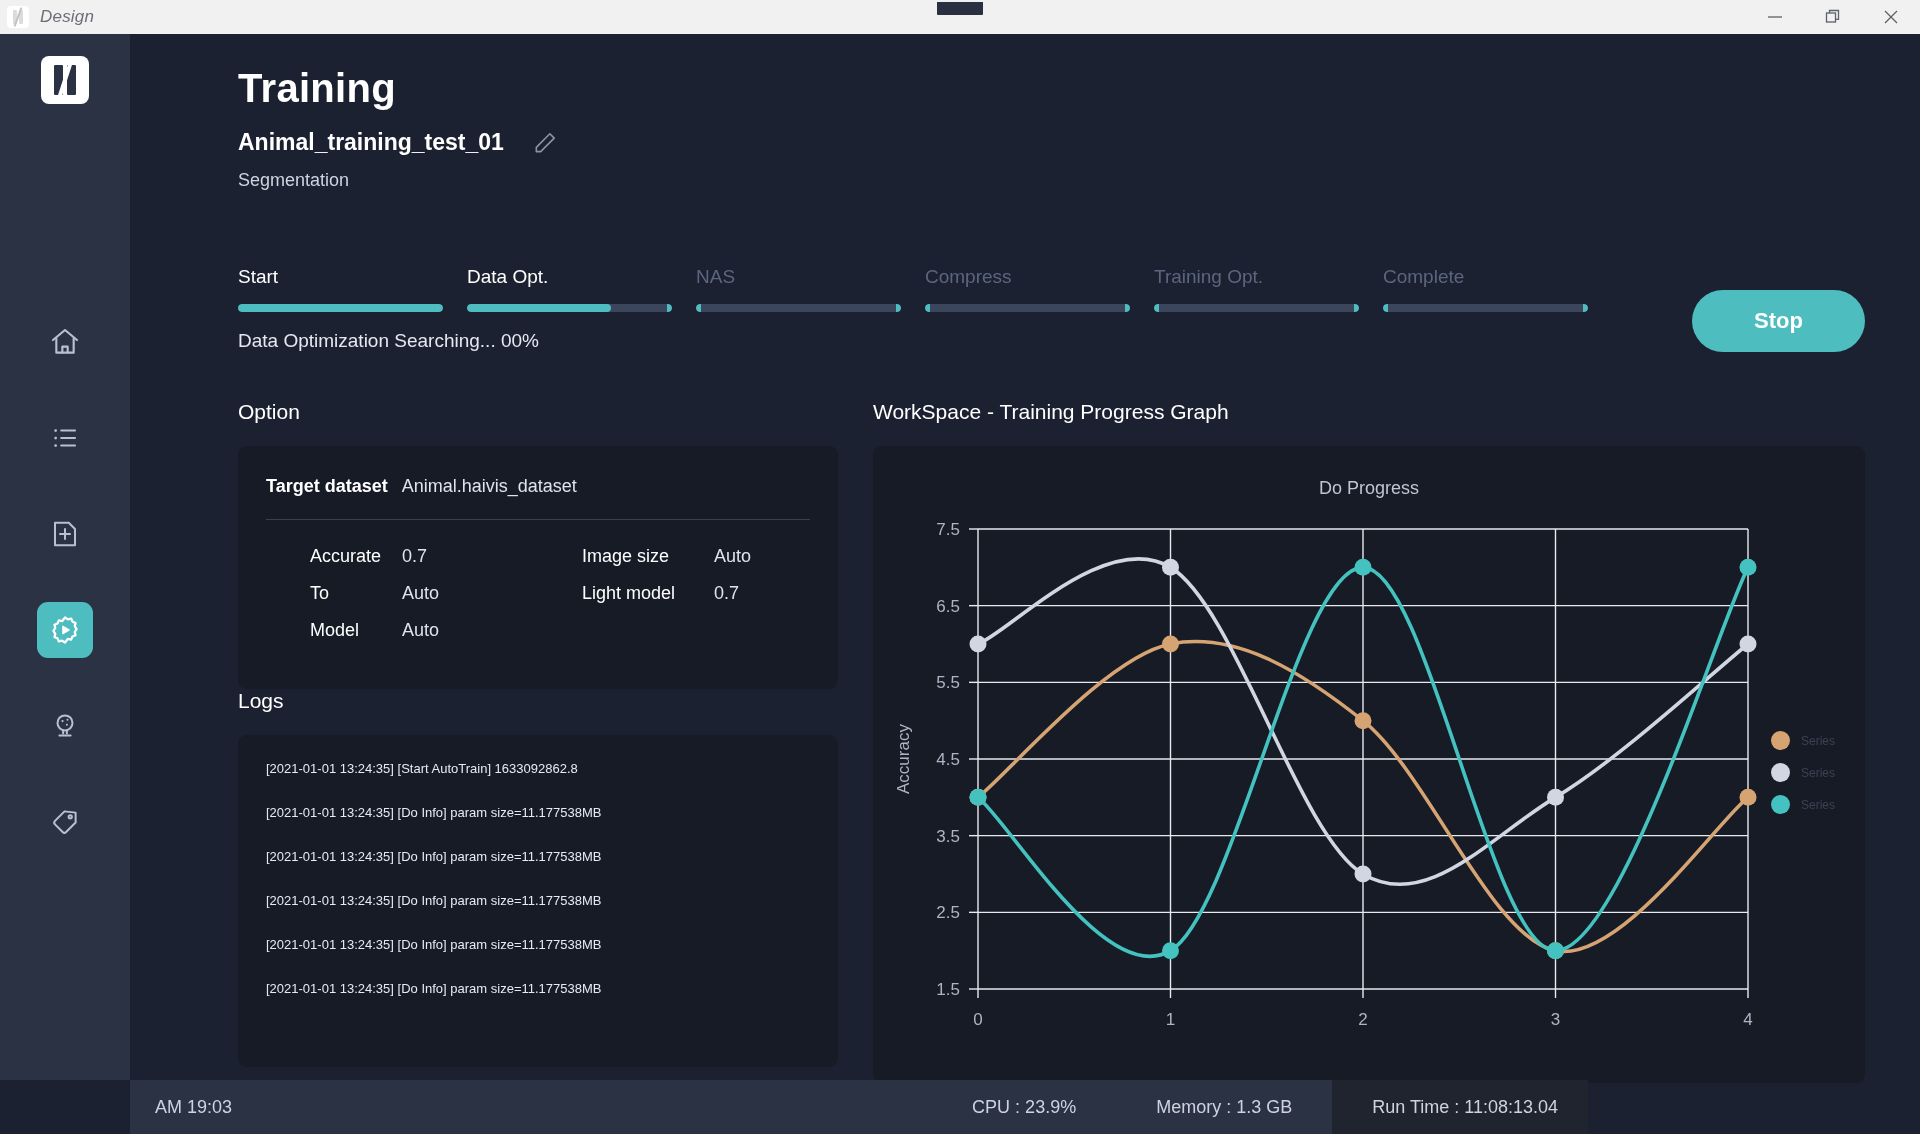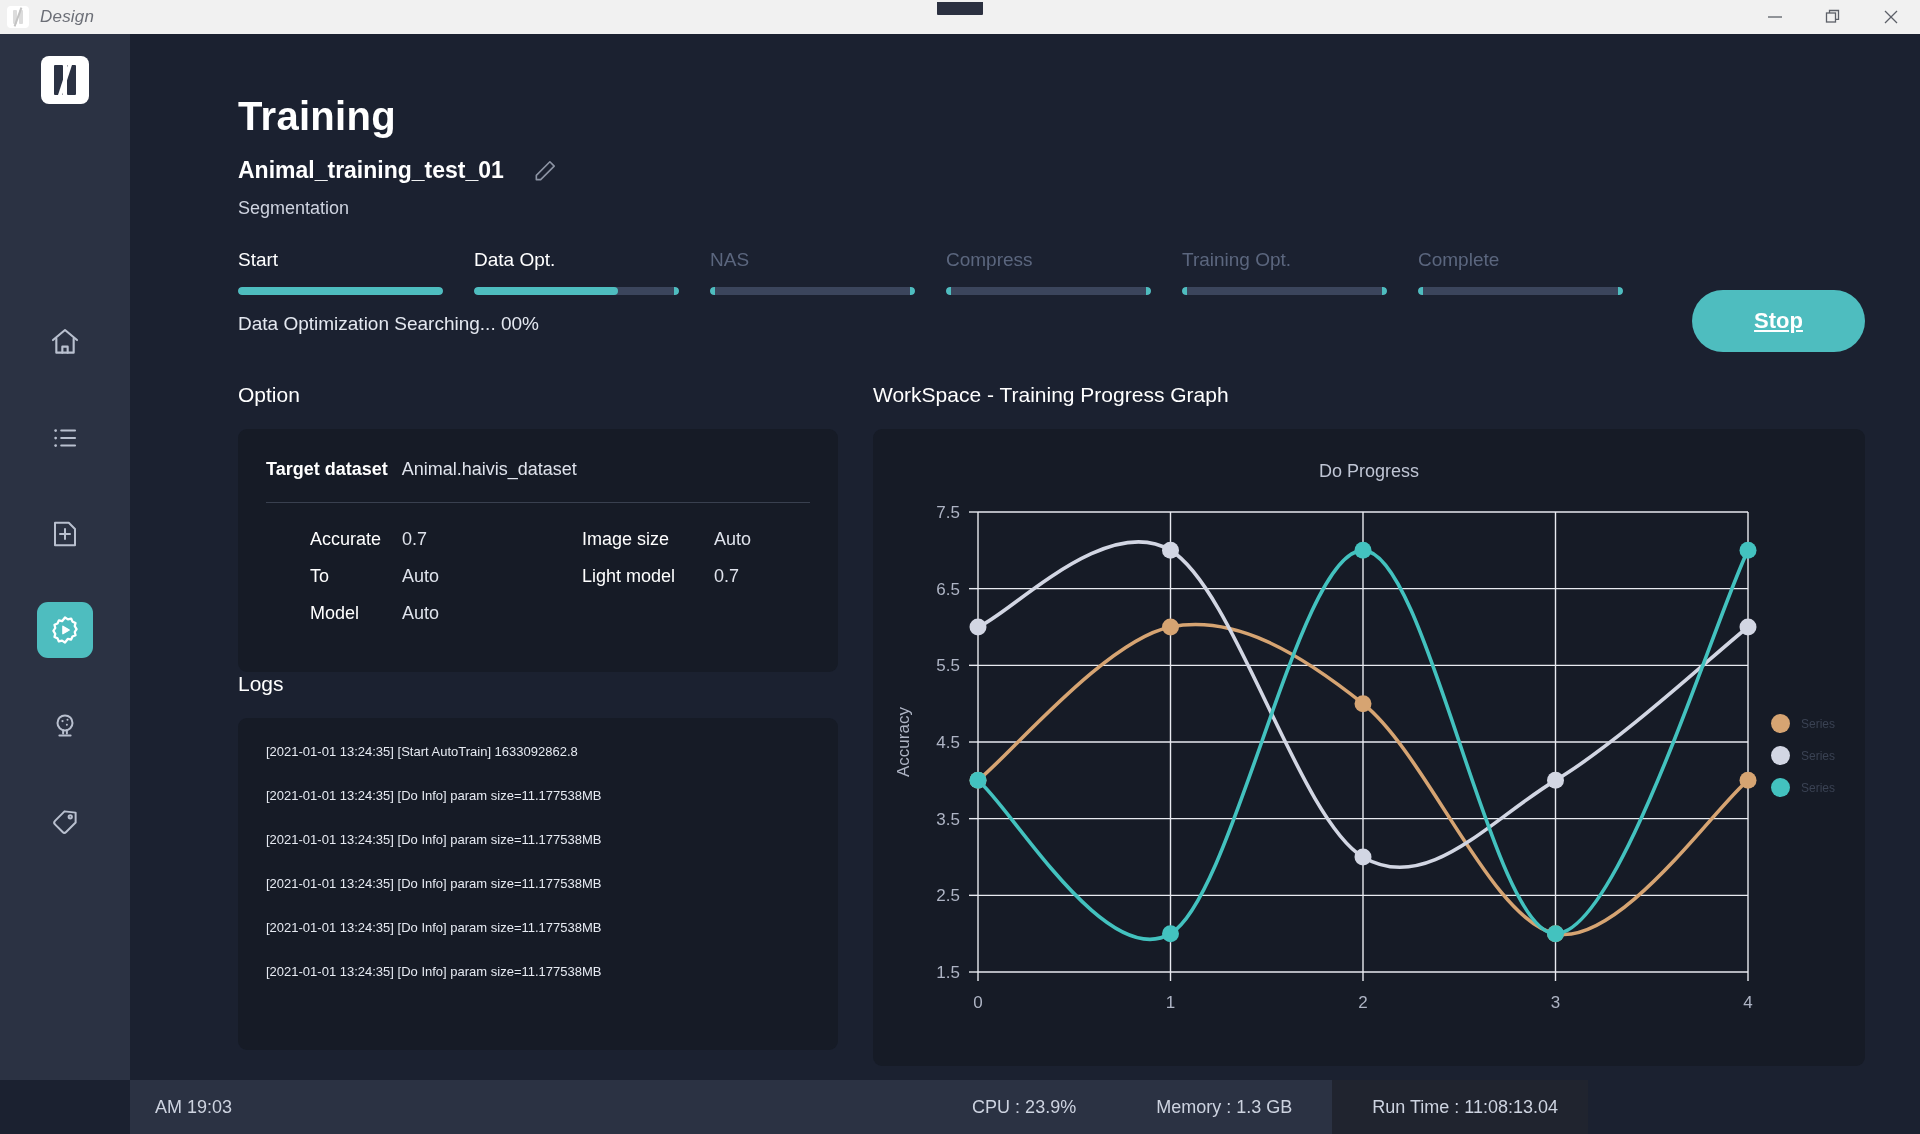--- a/index.html
+++ b/index.html
@@ -62,30 +62,30 @@
   .nav-item {
     width: 56px; height: 56px; border-radius: 11px;
     display: flex; align-items: center; justify-content: center;
     margin-bottom: 40px; color: #b9c0cf;
   }
   .nav-item.active { background: #4ebdbf; color: #ffffff; }
   .nav-item svg { display: block; }
 
   
   .main { flex: 1; background: #1b2130; position: relative; padding: 0 0 0 0; }
-  .content { padding: 60px 55px 0 108px; }
+  .content { padding: 32px 55px 0 108px; }
 
   .page-title { font-size: 40px; font-weight: bold; color: #ffffff; letter-spacing: .3px; }
   .subtitle-row { display: flex; align-items: center; margin-top: 18px; }
   .project-name { font-size: 23px; font-weight: bold; color: #ffffff; }
   .edit-icon { margin-left: 28px; color: #8c93a3; display: flex; }
   .category { margin-top: 14px; font-size: 18px; color: #ced3df; }
 
   
-  .stepper { margin-top: 30px; display: flex; gap: 7px; }
+  .stepper { margin-top: 75px; display: flex; }
   .step { flex: 0 0 auto; width: 229px; }
   .step-label { font-size: 19px; color: #5b667e; margin-bottom: 14px; height: 24px; }
   .step.done .step-label, .step.current .step-label { color: #ffffff; }
   .step-bar {
     height: 8px; border-radius: 4px; background: #3b455c; position: relative; overflow: hidden;
     width: 205px;
   }
   .step-bar .fill { position: absolute; left: 0; top: 0; bottom: 0; background: #4ebdbf; border-radius: 4px; }
   .step-bar .cap-l, .step-bar .cap-r {
     position: absolute; top: 0; width: 5px; height: 8px; background: #4ebdbf;
@@ -94,21 +94,21 @@
   .step-bar .cap-r { right: 0; border-radius: 0 4px 4px 0; }
 
   .progress-text { margin-top: 18px; font-size: 19px; color: #e4e8f0; }
 
   .stop-button {
     position: absolute; right: 55px; top: 256px;
     width: 173px; height: 62px; border-radius: 31px;
     background: #4ebdbf; color: #ffffff;
     font-size: 22px; font-weight: bold;
     display: flex; align-items: center; justify-content: center;
-    border: none; cursor: pointer; font-family: inherit; text-decoration: underline;
+    border: none; cursor: pointer; font-family: inherit;
   }
 
   
   .columns { display: flex; margin-top: 48px; gap: 35px; }
   .col-left { width: 600px; flex: 0 0 600px; }
   .col-right { flex: 1; }
 
   .section-title { font-size: 21px; font-weight: normal; color: #ffffff; margin-bottom: 22px; }
 
   .card { background: #161b26; border-radius: 9px; }

